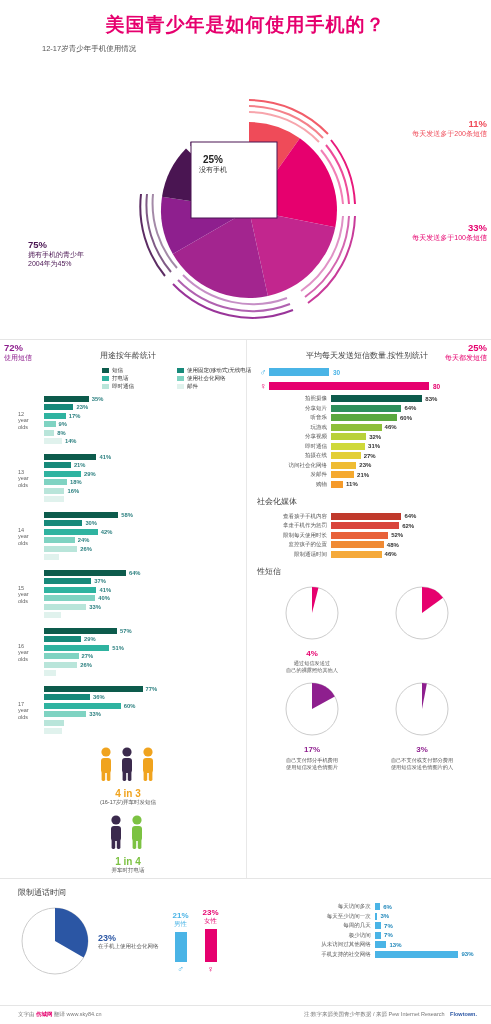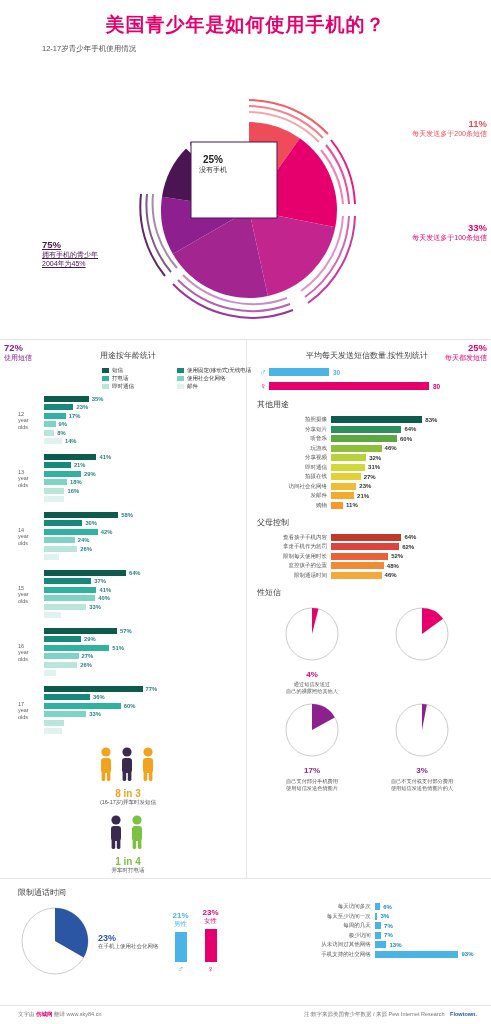--- a/index.html
+++ b/index.html
@@ -41,21 +41,21 @@
 
   .callout { position:absolute; font-size:7px; line-height:1.25; }
   .callout .pct { font-weight:bold; font-size:9.5px; display:block; }
   .c-right { text-align:right; }
   .c-left  { text-align:left; }
 
   .co-11  { right:4px; top:64px;  color:#ef4b59; }
   .co-33  { right:4px; top:168px; color:#e6006e; }
   .co-54  { right:4px; top:288px; color:#e6006e; }
   .co-72  { left:4px;  top:288px; color:#8e1f8e; }
-  .co-75  { left:42px; top:185px; color:#4a1552;text-decoration:underline; }
+  .co-75  { left:28px; top:185px; color:#4a1552; }
   .center-lbl {
     position:absolute; left:172px; top:148px;
     text-align:center; font-size:7px; color:#333; width:80px;
   }
   .center-lbl .pct { display:block; font-weight:bold; font-size:10px; color:#222; }
 
   
   .mid { display:flex; border-top:1px solid #e5e5e5; }
   .mid-left { width:247px; padding:10px 8px 4px 18px; border-right:1px solid #e8e8e8;}
   .mid-right { width:244px; padding:10px 14px 4px 10px; }
@@ -429,21 +429,21 @@
               <rect x="31.8" y="25" width="3.6" height="10" rx="1.4"></rect>
             </g>
           <g fill="#f0a31e">
               <circle cx="52" cy="6" r="4.6"></circle>
               <rect x="47" y="12" width="10" height="15" rx="3"></rect>
               <rect x="47.6" y="25" width="3.6" height="10" rx="1.4"></rect>
               <rect x="52.8" y="25" width="3.6" height="10" rx="1.4"></rect>
             </g>
         </svg>
       </div>
-      <div class="ratio" style="color:#f0a31e">8 in 3</div>
+      <div class="ratio" style="color:#f0a31e">4 in 3</div>
       <div class="ratio-sub">(16-17岁)开车时发短信</div>
 
       <div class="pgroup" style="margin-top:8px">
         <svg width="44" height="36" viewBox="0 0 44 36">
           <g fill="#3b2a4d">
               <circle cx="10" cy="6" r="4.6"></circle>
               <rect x="5" y="12" width="10" height="15" rx="3"></rect>
               <rect x="5.6" y="25" width="3.6" height="10" rx="1.4"></rect>
               <rect x="10.8" y="25" width="3.6" height="10" rx="1.4"></rect>
             </g>
@@ -467,21 +467,20 @@
       <span class="gicon" style="color:#4ab4e6">♂</span>
       <span class="gbar" id="gbar-m" style="background: rgb(74, 180, 230); width: 60px; height: 8px;"></span>
       <span class="gval" style="color:#4ab4e6">30</span>
     </div>
     <div class="gender-row">
       <span class="gicon" style="color:#e6006e">♀</span>
       <span class="gbar" id="gbar-f" style="background: rgb(230, 0, 110); width: 160px; height: 8px;"></span>
       <span class="gval" style="color:#e6006e">80</span>
     </div>
 
-    <div class="sec-h" style="margin-top:8px">其他用途</div>
     <div id="other-uses">
         <div class="hrow">
           <div class="hlab">拍照摄像</div>
           <div class="hbar" style="width: 91.3px; background: rgb(13, 91, 76);"></div>
           <div class="hval">83%</div>
         </div>
         <div class="hrow">
           <div class="hlab">分享短片</div>
           <div class="hbar" style="width: 70.4px; background: rgb(46, 143, 92);"></div>
           <div class="hval">64%</div>
@@ -521,21 +520,21 @@
           <div class="hbar" style="width: 23.1px; background: rgb(245, 169, 47);"></div>
           <div class="hval">21%</div>
         </div>
         <div class="hrow">
           <div class="hlab">购物</div>
           <div class="hbar" style="width: 12.1px; background: rgb(245, 154, 42);"></div>
           <div class="hval">11%</div>
         </div>
       </div>
 
-    <div class="sec-h" style="margin-top:8px">父母控制</div>
+    <div class="sec-h" style="margin-top:8px">社会化媒体</div>
     <div id="parental">
         <div class="hrow">
           <div class="hlab">查看孩子手机内容</div>
           <div class="hbar" style="width: 70.4px; background: rgb(192, 57, 43);"></div>
           <div class="hval">64%</div>
         </div>
         <div class="hrow">
           <div class="hlab">拿走手机作为惩罚</div>
           <div class="hbar" style="width: 68.2px; background: rgb(217, 69, 60);"></div>
           <div class="hval">62%</div>

